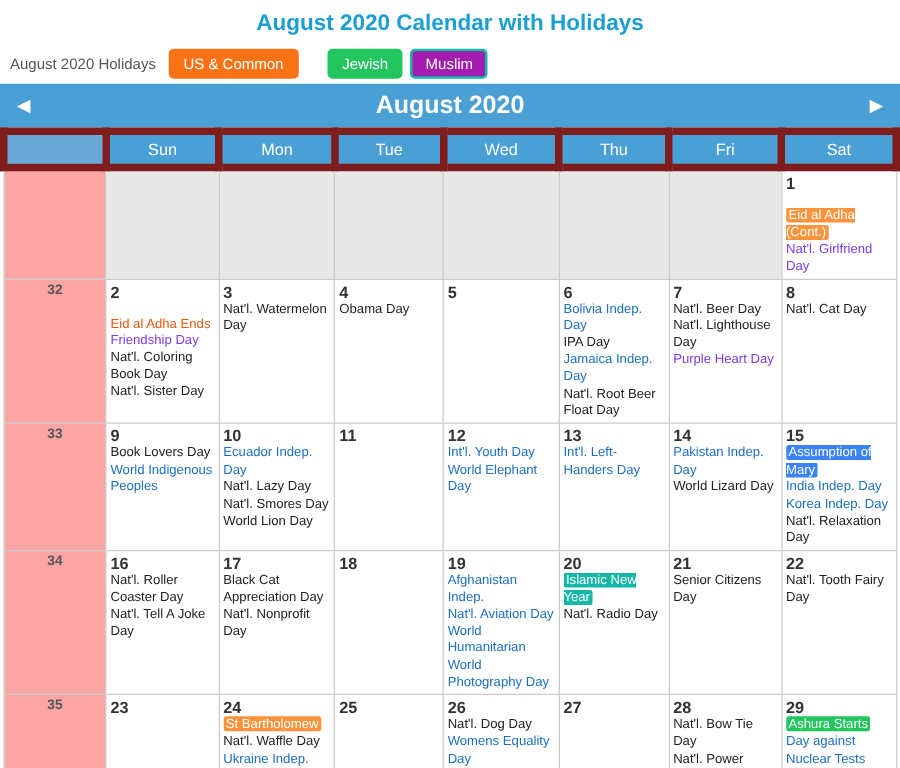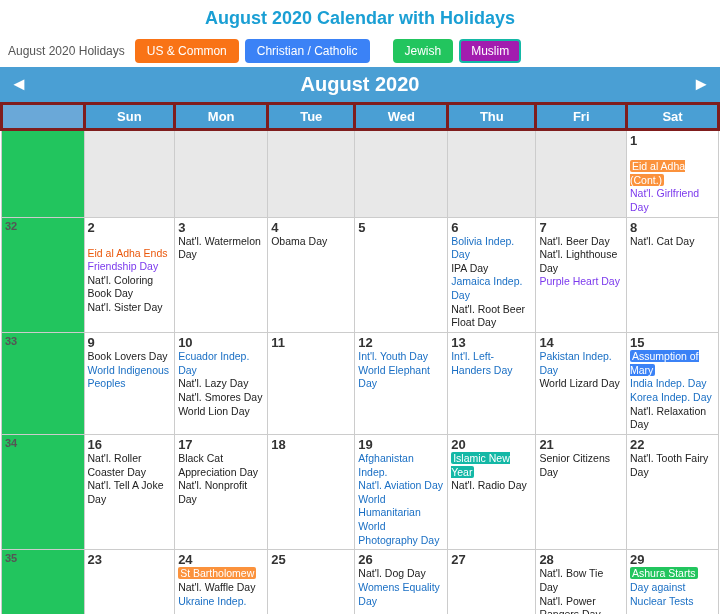--- a/index.html
+++ b/index.html
@@ -62,31 +62,31 @@
     
     .calendar-grid {
       width: 100%;
       border-collapse: collapse;
     }
     
     .calendar-grid th {
       background: #4a9fd4;
       color: #fff;
       font-size: 13px;
-      font-weight: bold;
+      font-weight: normal;
       padding: 4px 4px;
-      border: 3px solid #7f1d1d;
+      border: 6px solid #7f1d1d;
       text-align: center;
     }
     
     .week-num {
-      background: #22c55e;
+      background: #fca5a5;
       font-size: 11px;
       color: #555;
-      text-align: left;
+      text-align: center;
       border: 1px solid #ccc;
       vertical-align: top;
       padding: 2px;
       width: 22px;
       font-weight: bold;
     }
     
     .calendar-grid td {
       vertical-align: top;
       border: 1px solid #ccc;
@@ -116,21 +116,20 @@
     .gray-cell { background: #e8e8e8; }
   </style>
 </head>
 <body>
 
 <div class="page-title">August 2020 Calendar with Holidays</div>
 
 <div class="filter-bar">
   <span class="filter-label">August 2020 Holidays</span>
   <button class="filter-btn us">US &amp; Common</button>
-  <button class="filter-btn christian">Christian / Catholic</button>
   <button class="filter-btn jewish">Jewish</button>
   <button class="filter-btn muslim">Muslim</button>
 </div>
 
 <div class="calendar-header">
   <span class="nav-arrow">◄</span>
   <span class="month-title">August 2020</span>
   <span class="nav-arrow">►</span>
 </div>
 

